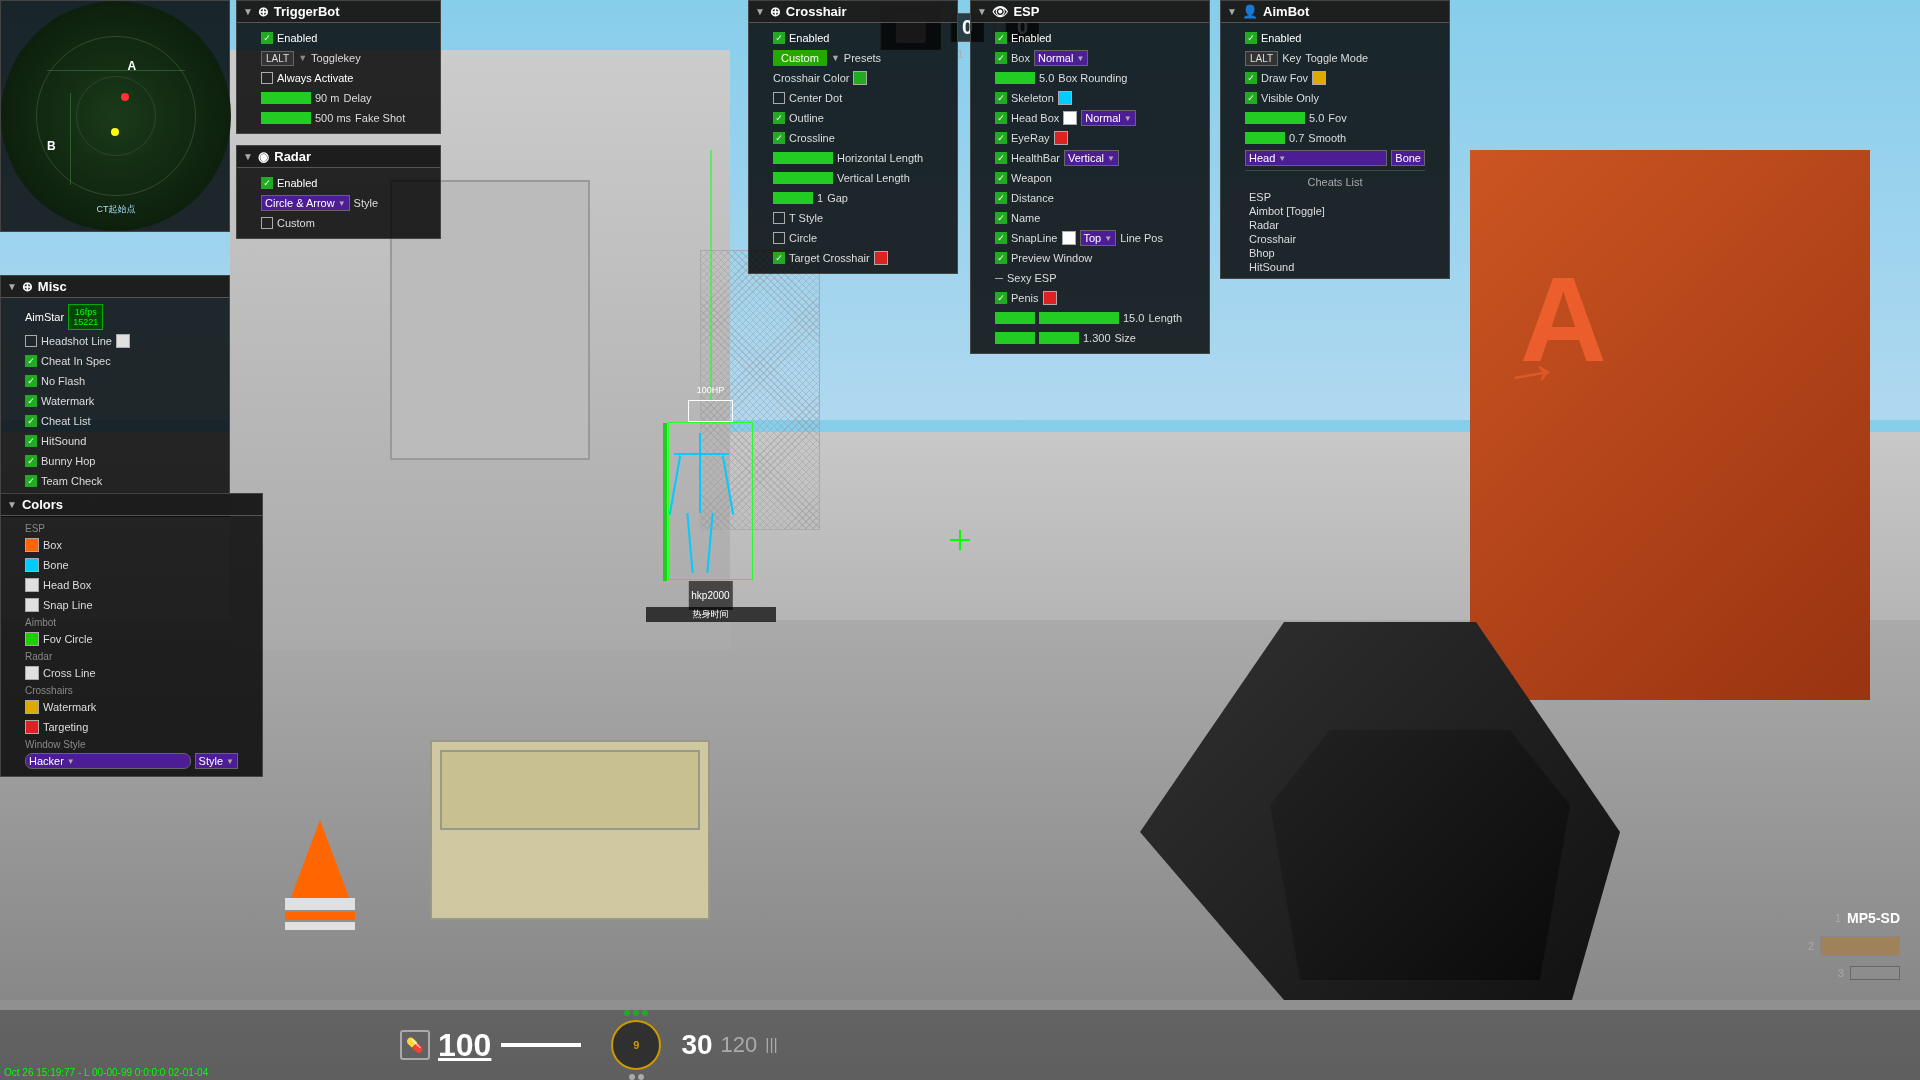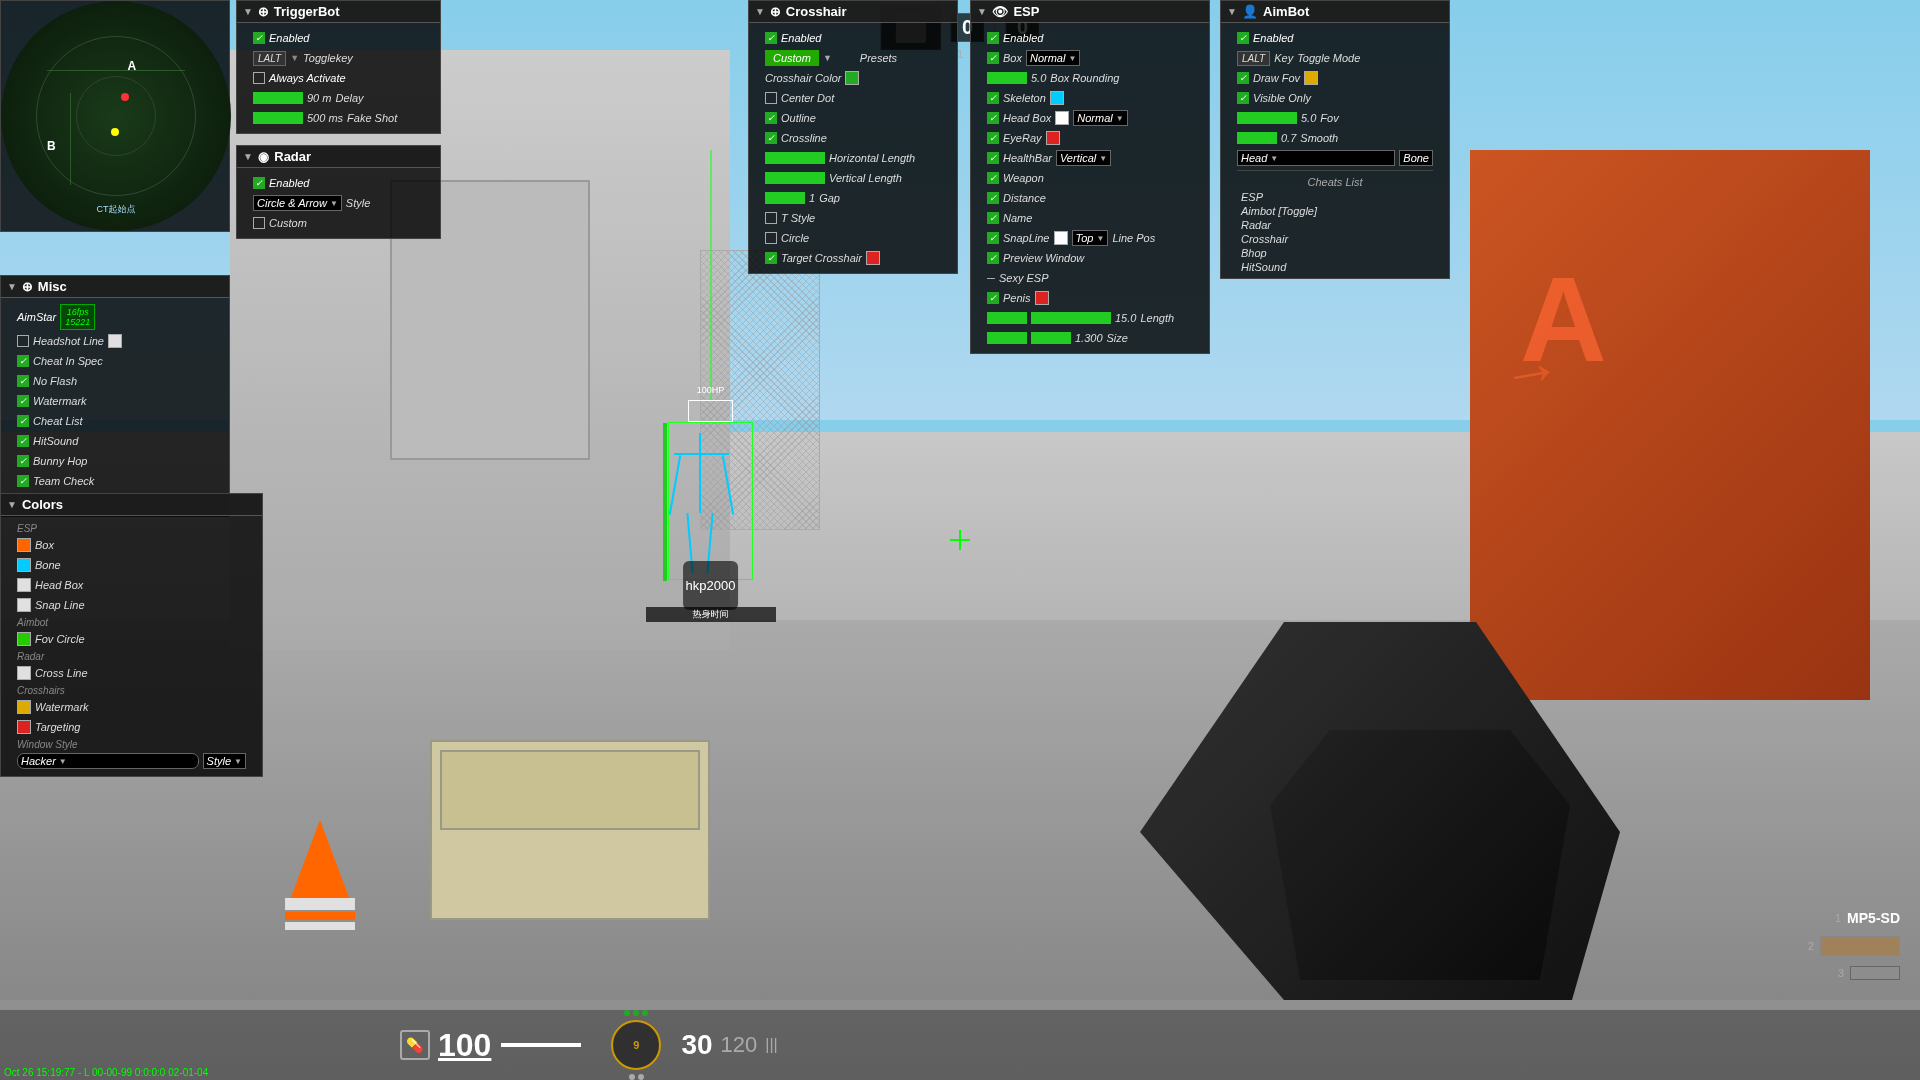--- a/index.html
+++ b/index.html
@@ -51,22 +51,21 @@
       font-size: 13px;
       font-weight: bold;
     }
 
     .panel-header .arrow {
       color: #aaa;
       font-size: 10px;
     }
 
     .panel-body {
-      padding: 4px 16px;
-      font-style: italic;
+      padding: 4px 24px;
     }
 
     .row {
       display: flex;
       align-items: center;
       gap: 4px;
       margin: 2px 0;
       min-height: 18px;
     }
 
@@ -110,21 +109,21 @@
       font-size: 11px;
       white-space: nowrap;
     }
 
     .label-bright {
       color: #fff;
       font-size: 11px;
     }
 
     .dropdown {
-      background: #000000;
+      background: #4c1d95;
       border: 1px solid #666;
       color: #fff;
       font-size: 11px;
       padding: 1px 3px;
       display: inline-flex;
       align-items: center;
       gap: 3px;
     }
 
     .dropdown .arrow-down {
@@ -352,21 +351,21 @@
       <div style="position:absolute;top:32px;left:5px;width:2px;height:60px;background:#00ccff;transform:rotate(10deg);"></div>
       <div style="position:absolute;top:32px;left:58px;width:2px;height:60px;background:#00ccff;transform:rotate(-10deg);"></div>
       <div style="position:absolute;top:90px;left:20px;width:2px;height:60px;background:#00ccff;transform:rotate(-5deg);"></div>
       <div style="position:absolute;top:90px;left:40px;width:2px;height:60px;background:#00ccff;transform:rotate(5deg);"></div>
     </div>
 
     <div style="position:absolute;top:-250px;left:42px;width:2px;height:250px;background:#22ff22;opacity:0.6;"></div>
 
     <div style="position:absolute;top:-15px;left:50%;transform:translateX(-50%);color:#fff;font-size:9px;white-space:nowrap;">100HP</div>
 
-    <div style="position:absolute;bottom:-30px;left:50%;transform:translateX(-50%);color:#fff;font-size:13px;white-space:nowrap;background:rgba(0,0,0,0.6);padding:17px 3px;border-radius:6px;">hkp2000</div>
+    <div style="position:absolute;bottom:-30px;left:50%;transform:translateX(-50%);color:#fff;font-size:10px;white-space:nowrap;background:rgba(0,0,0,0.6);padding:9px 3px;">hkp2000</div>
     <div style="position:absolute;bottom:-42px;left:50%;transform:translateX(-50%);color:#fff;font-size:9px;white-space:nowrap;background:rgba(0,0,0,0.7);padding:1px 3px;width:130px;text-align:center;">热身时间</div>
   </div>
 
   <div class="score-display">
     <div style="width:60px;height:45px;background:rgba(0,0,0,0.7);border:1px solid #555;display:flex;align-items:center;justify-content:center;">
       <div style="width:30px;height:30px;background:#888;border-radius:2px;"></div>
     </div>
     <div class="score-box">0</div>
     <div style="width:2px;height:30px;background:#aaa;"></div>
     <div class="score-box">0</div>
@@ -595,21 +594,21 @@
     <div class="row">
       <div class="checkbox checked"></div>
       <span class="label-bright">Enabled</span>
     </div>
 
     <div class="row">
       <div style="background:#22aa00;padding:2px 8px;font-size:11px;cursor:pointer;">
         <span>Custom</span>
       </div>
       <span style="font-size:9px;color:#aaa;">▼</span>
-      <span class="label-text" style="cursor:pointer;margin-left:24px;">Presets</span>
+      <span class="label-text" style="cursor:pointer;">Presets</span>
     </div>
 
     <div class="row">
       <span class="label-text">Crosshair Color</span>
       <div class="color-swatch" style="background:#22aa22;"></div>
     </div>
 
     <div class="row">
       <div class="checkbox"></div>
       <span class="label-text">Center Dot</span>

